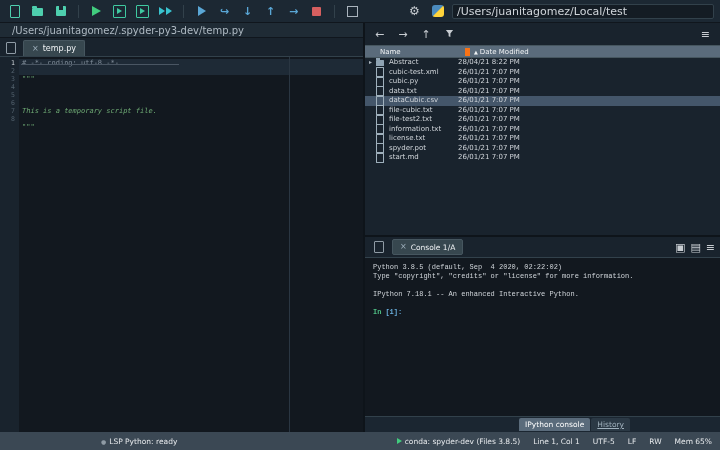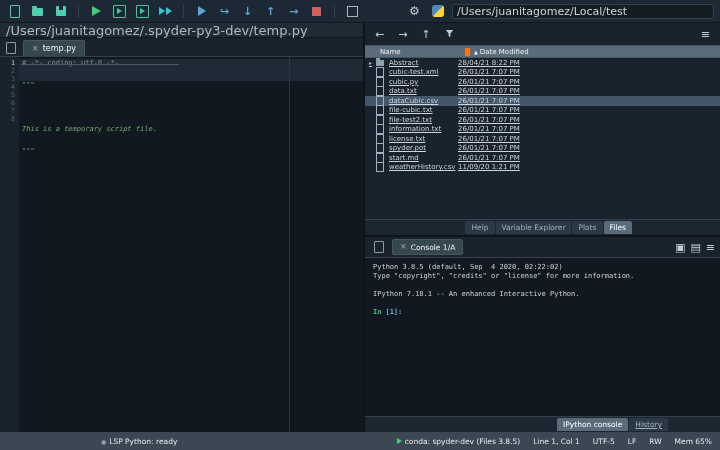--- a/index.html
+++ b/index.html
@@ -34,79 +34,79 @@
   .spacer{flex:1;}
 
   
   .main{flex:1;display:flex;min-height:0;}
   .left{width:363px;flex:0 0 363px;display:flex;flex-direction:column;min-height:0;}
   .vsplit{width:2px;flex:0 0 2px;background:#0e141a;}
   .right{flex:1;display:flex;flex-direction:column;min-height:0;}
 
   
   .crumbbar{height:14px;flex:0 0 14px;background:#1f2b35;display:flex;align-items:center;
-            padding:0 6px;font-size:13px;color:#aeb9c2;border-bottom:1px solid #10161d;}
+            padding:0 12px;font-size:10px;color:#aeb9c2;border-bottom:1px solid #10161d;}
   .etabbar{height:18px;flex:0 0 18px;background:#19232d;border-bottom:1px solid #32414b;
            display:flex;align-items:flex-end;padding:0 2px;gap:4px;}
   .etabbar .tb{height:16px;}
   .i-doc-gray{width:8px;height:10px;border:1px solid #8f9ba5;border-radius:1px;}
   .etab{height:15px;background:#37474f;border:1px solid #46565f;border-bottom:none;border-radius:2px 2px 0 0;
         display:flex;align-items:center;gap:4px;padding:0 8px;font-size:8px;color:#f0f3f5;}
   .closex{color:#9fb0bc;font-size:8px;line-height:8px;cursor:default;}
   .editor{flex:1;display:flex;background:#12181f;min-height:0;position:relative;}
   .gut{width:19px;flex:0 0 19px;background:#19232d;padding-top:2px;text-align:right;}
   .gn{height:8px;line-height:8px;font-size:6.5px;color:#52616d;padding-right:4px;
       font-family:"DejaVu Sans Mono","Liberation Mono",monospace;}
   .gn.cur{color:#d0d5da;}
   .code{flex:1;padding-top:2px;position:relative;font-family:"DejaVu Sans Mono","Liberation Mono",monospace;
         font-size:7px;line-height:8px;color:#d0d5da;}
-  .cl{height:22px;white-space:pre;padding-left:3px;}
+  .cl{height:16px;white-space:pre;padding-left:3px;}
   .cl.comment{color:#7f8c98;}
   .cl.string{color:#6fab75;font-style:italic;}
   .cl.cur{background:#1e2a36;}
   .edge{position:absolute;top:0;bottom:0;left:270px;width:1px;background:#2a3642;}
   .rule1{position:absolute;left:2px;top:7px;width:158px;height:1px;background:#4a5663;}
 
   
   .files{height:212px;flex:0 0 212px;display:flex;flex-direction:column;background:#19232d;}
   .ftoolbar{height:22px;flex:0 0 22px;display:flex;align-items:center;gap:14px;padding:0 10px;}
   .nav{color:#c7ccd1;font-size:11px;line-height:11px;cursor:default;}
   .fhead{height:11px;flex:0 0 11px;background:#5a6b7b;display:flex;align-items:center;
          font-size:7px;color:#f0f3f5;border-top:1px solid #46565f;border-bottom:1px solid #46565f;}
   .fh-name{width:85px;padding-left:15px;border-right:5px solid #f97316;}
   .fh-sort{font-size:5px;margin:0 2px 0 4px;}
   .frows{flex:0 0 114px;}
-  .frow{height:9.5px;display:flex;align-items:center;padding-left:4px;font-size:7px;color:#d0d5da;text-decoration:underline;}
+  .frow{height:9.5px;display:flex;padding-left:4px;font-size:7px;color:#d0d5da;}
   .frow.selected{background:#44566a;}
   .fexp{width:7px;flex:0 0 7px;font-size:6px;color:#aab4bd;line-height:7px;}
   .fic{width:13px;flex:0 0 13px;display:flex;align-items:center;}
   .fi-doc{width:6px;height:8px;border:1px solid #9fb0bc;border-radius:0.5px;}
   .fi-folder{width:8px;height:6px;background:#8fa3b3;border-radius:0.5px;position:relative;}
   .fi-folder::before{content:"";position:absolute;top:-1.5px;left:0;width:4px;height:1.5px;background:#8fa3b3;}
   .fname{width:69px;flex:0 0 69px;overflow:hidden;white-space:nowrap;}
   .fdate{flex:1;overflow:hidden;white-space:nowrap;}
   .ffill{flex:1;}
   .ptabs{height:15px;flex:0 0 15px;background:#1b2631;border-top:1px solid #32414b;
          display:flex;align-items:center;gap:1px;}
   .ptab{font-size:7.5px;color:#9fb0bc;background:#2b3945;padding:2px 6px;border-radius:2px 2px 0 0;cursor:default;}
   .ptab.active{background:#5a6b7b;color:#ffffff;}
   .ptabs .push{margin-left:auto;}
   .mr88{margin-right:88px;}
-  .mr124{margin-right:52px;text-decoration:underline;}
+  .mr124{margin-right:90px;text-decoration:underline;}
 
   
   .hsplit{height:2px;flex:0 0 2px;background:#0e141a;}
   .console{flex:1;display:flex;flex-direction:column;background:#12181f;min-height:0;}
   .ctabbar{height:20px;flex:0 0 20px;background:#19232d;border-bottom:1px solid #32414b;
            display:flex;align-items:center;gap:5px;padding:0 5px;}
   .ctab{height:14px;background:#37474f;border:1px solid #46565f;border-radius:2px;
         display:flex;align-items:center;gap:4px;padding:0 7px;font-size:7.5px;color:#f0f3f5;}
   .cbody{flex:1;padding:5px 8px;font-family:"DejaVu Sans Mono","Liberation Mono",monospace;
          font-size:7px;line-height:9px;color:#d0d5da;}
-  .cline{white-space:pre;height:9px;}
+  .cline{white-space:pre;height:9px;font-family:Liberation Mono, monospace;}
   .p-in{color:#4fbf84;font-weight:bold;}
   .p-num{color:#6ab0de;font-weight:bold;margin-left:4px;}
 
   
   .statusbar{height:18px;flex:0 0 18px;background:#3b4854;display:flex;align-items:center;
              font-size:7.5px;color:#e6e9ec;padding:0 8px;gap:13px;}
   .sb-left-pad{width:80px;flex:0 0 80px;}
   .sb-item{display:flex;align-items:center;gap:3px;white-space:nowrap;}
   .dot{font-size:6px;color:#8f9ba5;}
   .tri-green{width:0;height:0;border-left:5px solid #41cc7e;border-top:3px solid transparent;border-bottom:3px solid transparent;}
@@ -304,36 +304,22 @@
             <span class="fdate">26/01/21 7:07 PM</span>
           </div>
           <div class="frow">
             <span class="fexp"></span>
             <span class="fic">
                 <span class="fi-doc"></span>
               </span>
             <span class="fname">start.md</span>
             <span class="fdate">26/01/21 7:07 PM</span>
           </div>
-          <div class="frow">
-            <span class="fexp"></span>
-            <span class="fic">
-                <span class="fi-doc"></span>
-              </span>
-            <span class="fname">weatherHistory.csv</span>
-            <span class="fdate">11/09/20 1:21 PM</span>
-          </div>
         </div>
         <div class="ffill"></div>
-        <div class="ptabs">
-          <span class="ptab push">Help</span>
-          <span class="ptab">Variable Explorer</span>
-          <span class="ptab">Plots</span>
-          <span class="ptab active mr88">Files</span>
-        </div>
       </div>
 
       <div class="hsplit"></div>
 
       <div class="console">
         <div class="ctabbar">
           <span class="tb">
               <span class="i-doc-gray"></span>
             </span>
           <div class="ctab">

